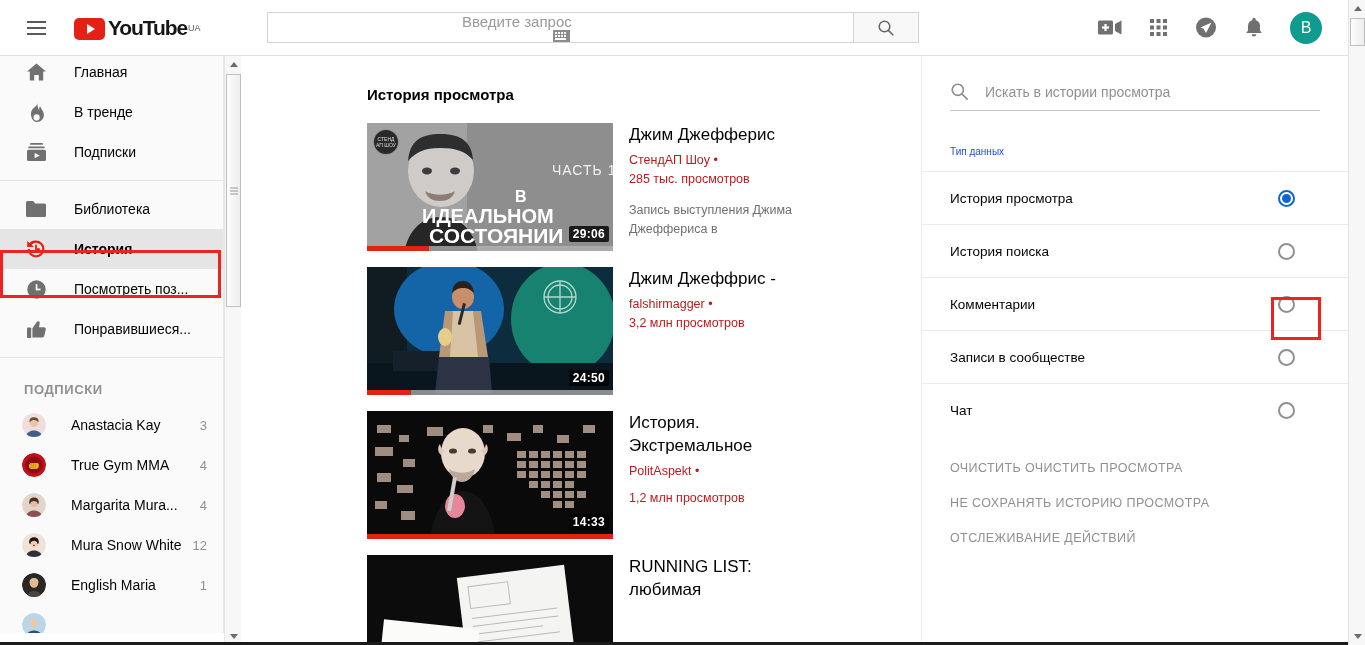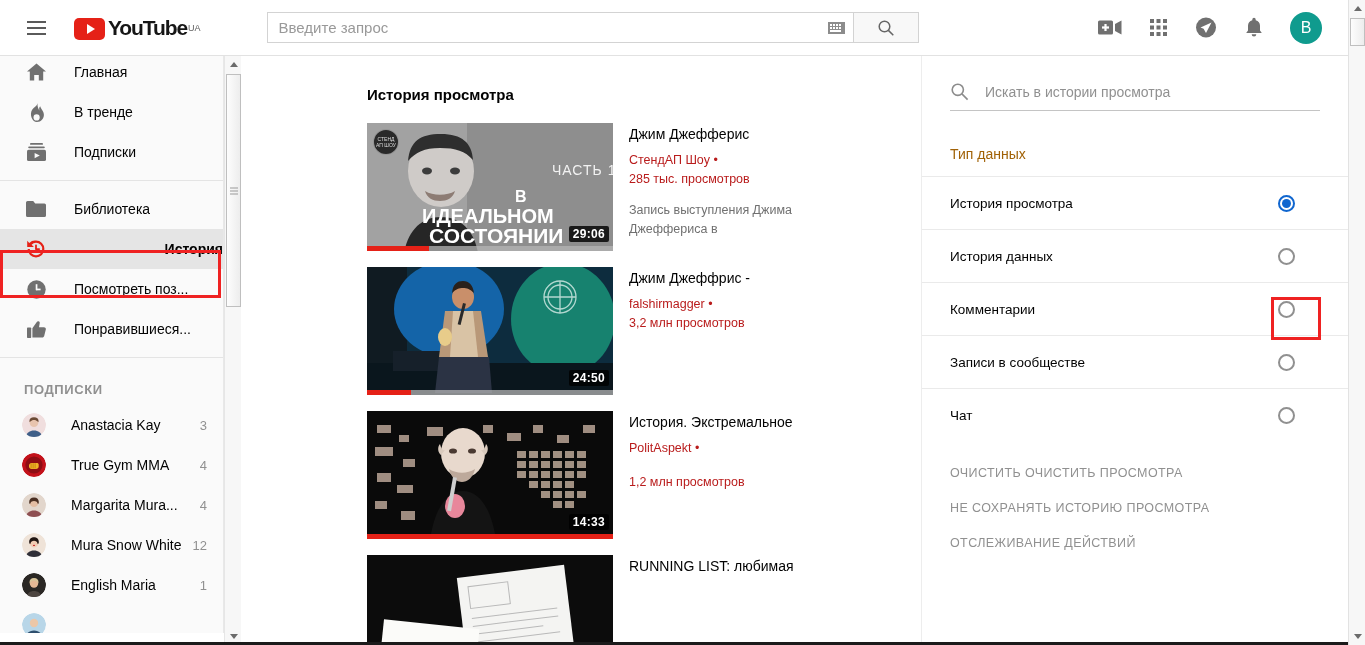--- a/index.html
+++ b/index.html
@@ -45,21 +45,21 @@
     font-size: 21px; font-weight: bold; letter-spacing: -1.1px;
     color: #161616; margin-left: 3px; line-height: 25px;
     font-family: "Liberation Sans", sans-serif;
   }
   .yt-cc { font-size: 9px; color: #606060; margin-left: 1px; margin-top: 1px; letter-spacing: 0; }
 
   .search-wrap { margin-left: 66px; display: flex; align-items: center; }
   .search-box {
     width: 587px; height: 31px;
     border: 1px solid #d3d3d3; background: #fff;
-    display: flex; align-items: center; padding: 0 8px 0 11px;
+    display: flex; align-items: center; padding: 0 8px 0 11px; flex-direction: column;
   }
   .search-box input {
     flex: 1; border: 0; outline: 0; font-size: 15px; color: #333;
     font-family: "Liberation Sans", sans-serif; background: transparent;
   }
   .search-box input::placeholder { color: #999; }
   .kbd-icon {
     width: 17px; height: 12px; position: relative; cursor: pointer; opacity: .72;
   }
   .kbd-icon svg { display: block; }
@@ -92,21 +92,21 @@
   .side-sect.nob { border-bottom: 0; }
   .side-item {
     height: 40px; display: flex; align-items: center;
     padding-left: 24px; cursor: pointer; position: relative;
   }
   .side-item .sic { width: 24px; display: flex; justify-content: center; align-items: center; }
   .side-item .slbl {
     font-size: 14px; color: #030303; margin-left: 26px;
     white-space: nowrap; overflow: hidden;
   }
-  .side-item.active { background: #e5e5e5; justify-content: space-between; }
+  .side-item.active { background: #e5e5e5; }
   .side-item.active .slbl { font-weight: bold; }
 
   .sub-head {
     font-size: 13px; color: #909090; font-weight: bold;
     letter-spacing: .6px; padding: 16px 0 8px 24px;
   }
   .sub-item {
     height: 40px; display: flex; align-items: center;
     padding: 0 16px 0 22px; cursor: pointer;
   }
@@ -156,42 +156,42 @@
   .dur {
     position: absolute; right: 4px; bottom: 9px;
     background: rgba(0,0,0,.82); color: #fff;
     font-size: 12px; font-weight: bold; padding: 1px 4px; border-radius: 2px;
     letter-spacing: .3px;
   }
   .prog-bg { position: absolute; left: 0; bottom: 0; width: 100%; height: 5px; background: rgba(180,180,180,.75); }
   .prog-fg { position: absolute; left: 0; bottom: 0; height: 5px; background: #e52117; }
   .vmeta { padding-left: 16px; flex: 1; min-width: 0; }
   .vtitle {
-    font-size: 14px; color: #030303; line-height: 23px; max-width: 170px;
+    font-size: 17px; color: #030303; line-height: 23px; max-width: 170px;
   }
   .vsub { font-size: 12.5px; color: #b91c1c; line-height: 19px; margin-top: 5px; }
   .vdesc { font-size: 12.5px; color: #707070; line-height: 19px; margin-top: 12px; max-width: 180px; }
 
   
   #rail {
     position: absolute; top: 56px; left: 921px;
     width: 427px; height: 589px;
     background: #fff; border-left: 1px solid #ededed;
   }
   .rail-search {
     margin: 26px 28px 0 28px; display: flex; align-items: center;
     border-bottom: 1px solid #c4c4c4; padding-bottom: 9px;
   }
   .rail-search input {
     flex: 1; border: 0; outline: 0; font-size: 14px; color: #15803d;
     margin-left: 16px; font-family: "Liberation Sans", sans-serif;
   }
   .rail-search input::placeholder { color: #909090; }
   .rail-h {
-    font-size: 14px; color: #a16207; padding: 35px 0 14px 28px;
+    font-size: 10px; color: #1d4ed8; padding: 35px 0 14px 28px;
   }
   .opt {
     height: 53px; display: flex; align-items: center;
     border-top: 1px solid #eaeaea; padding: 0 0 0 28px; cursor: pointer;
     position: relative;
   }
   .opt:last-of-type { border-bottom: 1px solid #eaeaea; }
   .opt .olbl { font-size: 13.5px; color: #030303; flex: 1; }
   .radio {
     width: 17px; height: 17px; border-radius: 50%;
@@ -624,21 +624,21 @@
         <ellipse cx="88" cy="95" rx="10" ry="12" fill="#e8879b"></ellipse>
         <rect x="86" y="66" width="4" height="34" fill="#cfcfcf" transform="rotate(10 86 66)"></rect>
       </svg>
       <span class="dur">14:33</span>
       <span class="prog-bg"></span>
       <span class="prog-fg" style="width:100%"></span>
     </div>
     <div class="vmeta">
       <div class="vtitle">История. Экстремальное</div>
       <div class="vsub">PolitAspekt •</div>
-      <div class="vsub" style="margin-top:15px">1,2 млн просмотров</div>
+      <div class="vsub" style="margin-top:8px">1,2 млн просмотров</div>
     </div>
   </div>
 
   <div class="vrow">
     <div class="thumb">
       <svg class="tg" viewBox="0 0 246 138" preserveAspectRatio="none">
         <rect width="246" height="138" fill="#0c0c0c"></rect>
         <g transform="rotate(-7 150 70)">
           <rect x="96" y="16" width="108" height="104" fill="#f4f4f2"></rect>
           <g stroke="#b9b9b9" stroke-width="1" fill="none">
@@ -670,21 +670,21 @@
     <input type="text" placeholder="Искать в истории просмотра" style="">
   </div>
 
   <div class="rail-h">Тип данных</div>
 
   <div class="opt">
     <span class="olbl">История просмотра</span>
     <span class="radio sel"></span>
   </div>
   <div class="opt">
-    <span class="olbl">История данных</span>
+    <span class="olbl">История поиска</span>
     <span class="radio"></span>
   </div>
   <div class="opt">
     <span class="olbl">Комментарии</span>
     <span class="radio"></span>
   </div>
   <div class="opt">
     <span class="olbl">Записи в сообществе</span>
     <span class="radio"></span>
   </div>

